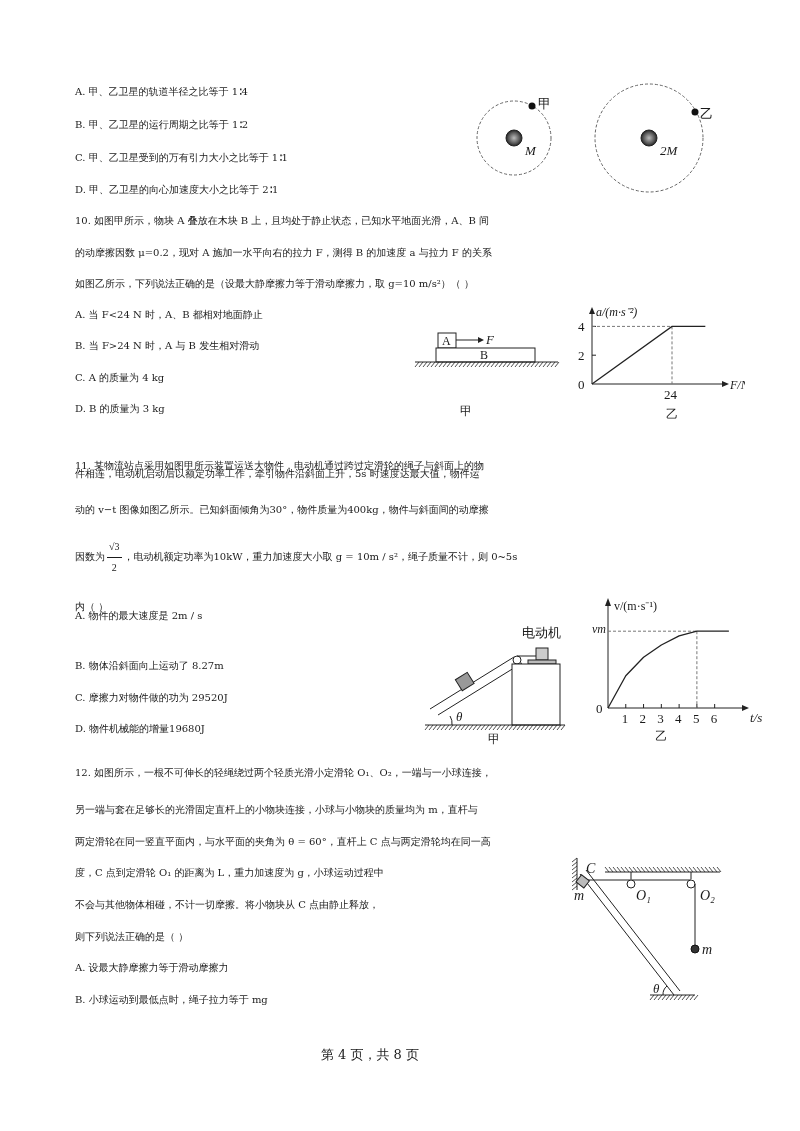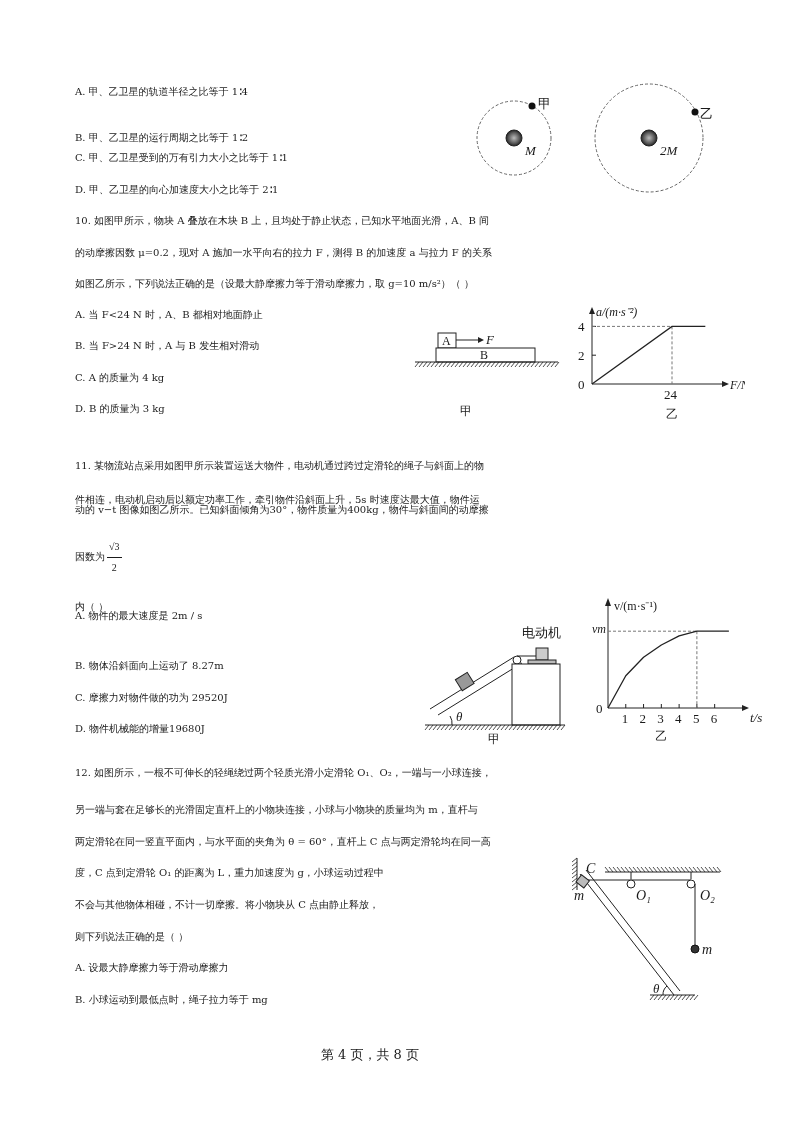--- a/index.html
+++ b/index.html
@@ -12,21 +12,21 @@
   .frac { display: inline-block; vertical-align: middle; text-align: center; margin: 0 2px; font-family: "Liberation Serif", serif; }
   .frac .num { display: block; border-bottom: 1px solid #1a1a1a; padding: 0 2px; line-height: 20px; }
   .frac .den { display: block; line-height: 20px; }
   .footer { position: absolute; top: 1046px; left: 0; width: 740px; text-align: center; font-size: 13px; }
   .fig { position: absolute; }
 </style>
 </head>
 <body>
 
 <div class="line" style="top:82px">A. 甲、乙卫星的轨道半径之比等于 1∶4</div>
-<div class="line" style="top:128px">B. 甲、乙卫星的运行周期之比等于 1∶2</div>
+<div class="line" style="top:115px">B. 甲、乙卫星的运行周期之比等于 1∶2</div>
 <div class="line" style="top:148px">C. 甲、乙卫星受到的万有引力大小之比等于 1∶1</div>
 <div class="line" style="top:180px">D. 甲、乙卫星的向心加速度大小之比等于 2∶1</div>
 
 <svg class="fig" style="left:460px;top:60px" width="300" height="150">
   <defs>
     <radialGradient id="planetG" cx="50%" cy="50%" r="50%">
       <stop offset="0%" stop-color="#bbbbbb"></stop>
         <stop offset="70%" stop-color="#555"></stop>
         <stop offset="100%" stop-color="#222"></stop>
     </radialGradient>
@@ -114,24 +114,24 @@
     <text x="8" y="31.4" font-size="13">4</text>
     <line x1="22" y1="26.4" x2="26" y2="26.4" stroke="#222"></line>
     <text x="94" y="99" font-size="13">24</text>
     <line x1="22" y1="26.4" x2="102" y2="26.4" stroke="#777" stroke-dasharray="3,2"></line>
     <line x1="102" y1="26.4" x2="102" y2="84" stroke="#777" stroke-dasharray="3,2"></line>
     <polyline points="22,84 102,26.4 135.33333333333331,26.4" fill="none" stroke="#222" stroke-width="1.3"></polyline>
     <text x="96" y="118" font-size="12" class="cjk">乙</text>
   </svg>
 
 <div class="line" style="top:456px">11. 某物流站点采用如图甲所示装置运送大物件，电动机通过跨过定滑轮的绳子与斜面上的物</div>
-<div class="line" style="top:490px">件相连，电动机启动后以额定功率工作，牵引物件沿斜面上升，5s 时速度达最大值，物件运</div>
+<div class="line" style="top:464px">件相连，电动机启动后以额定功率工作，牵引物件沿斜面上升，5s 时速度达最大值，物件运</div>
 <div class="line" style="top:500px">动的 v−t 图像如图乙所示。已知斜面倾角为30°，物件质量为400kg，物件与斜面间的动摩擦</div>
 <div class="line" style="top:536px;line-height:42px">
-  <span>因数为</span><span class="frac"><span class="num">√3</span><span class="den">2</span></span>
+  <span>因数为</span><span class="frac"><span class="num">√3</span><span class="den">2</span></span><span>，电动机额定功率为10kW，重力加速度大小取 g = 10m / s²，绳子质量不计，则 0~5s</span>
 </div>
 <div class="line" style="top:597px">内（      ）</div>
 <div class="line" style="top:606px">A. 物件的最大速度是 2m / s</div>
 <div class="line" style="top:656px">B. 物体沿斜面向上运动了 8.27m</div>
 <div class="line" style="top:688px">C. 摩擦力对物件做的功为 29520J</div>
 <div class="line" style="top:719px">D. 物件机械能的增量19680J</div>
 
 <svg class="fig" style="left:410px;top:605px" width="175" height="140">
   <line x1="20" y1="104" x2="104" y2="52" stroke="#222"></line>
   <line x1="28" y1="110" x2="112" y2="58" stroke="#222"></line>

